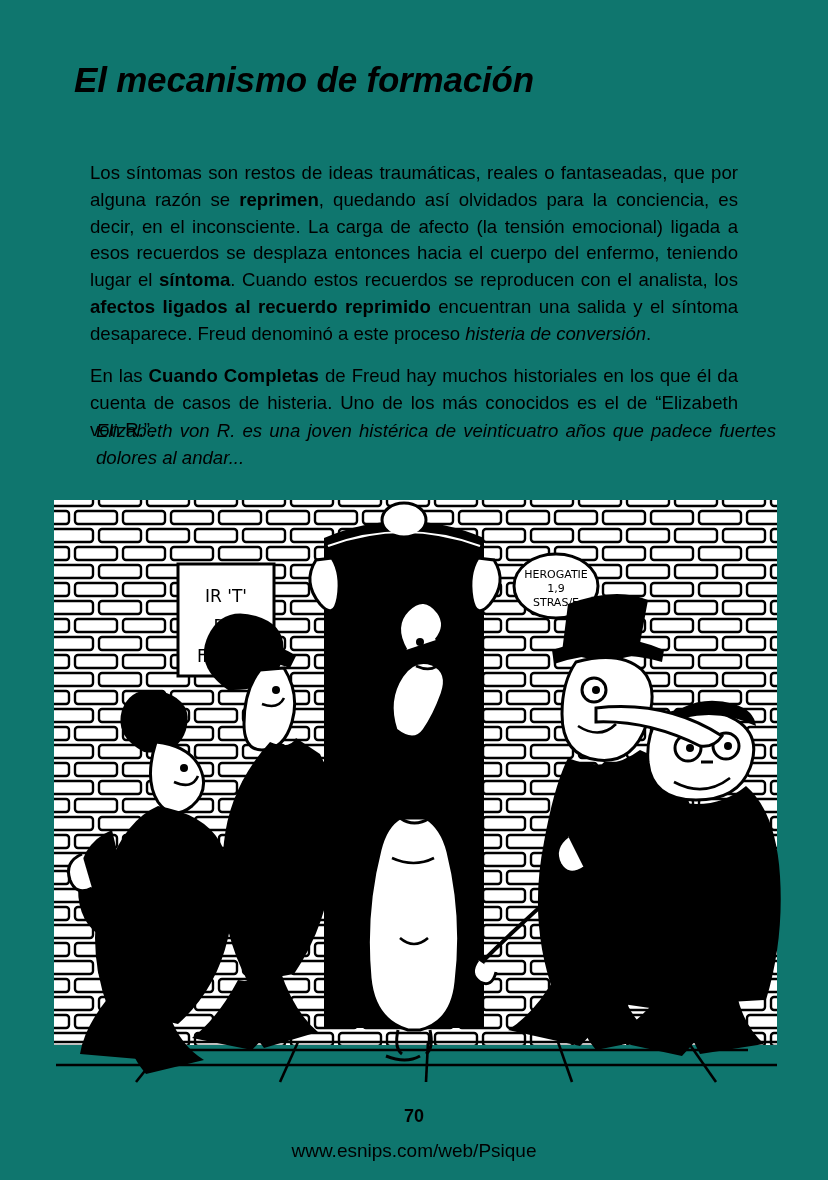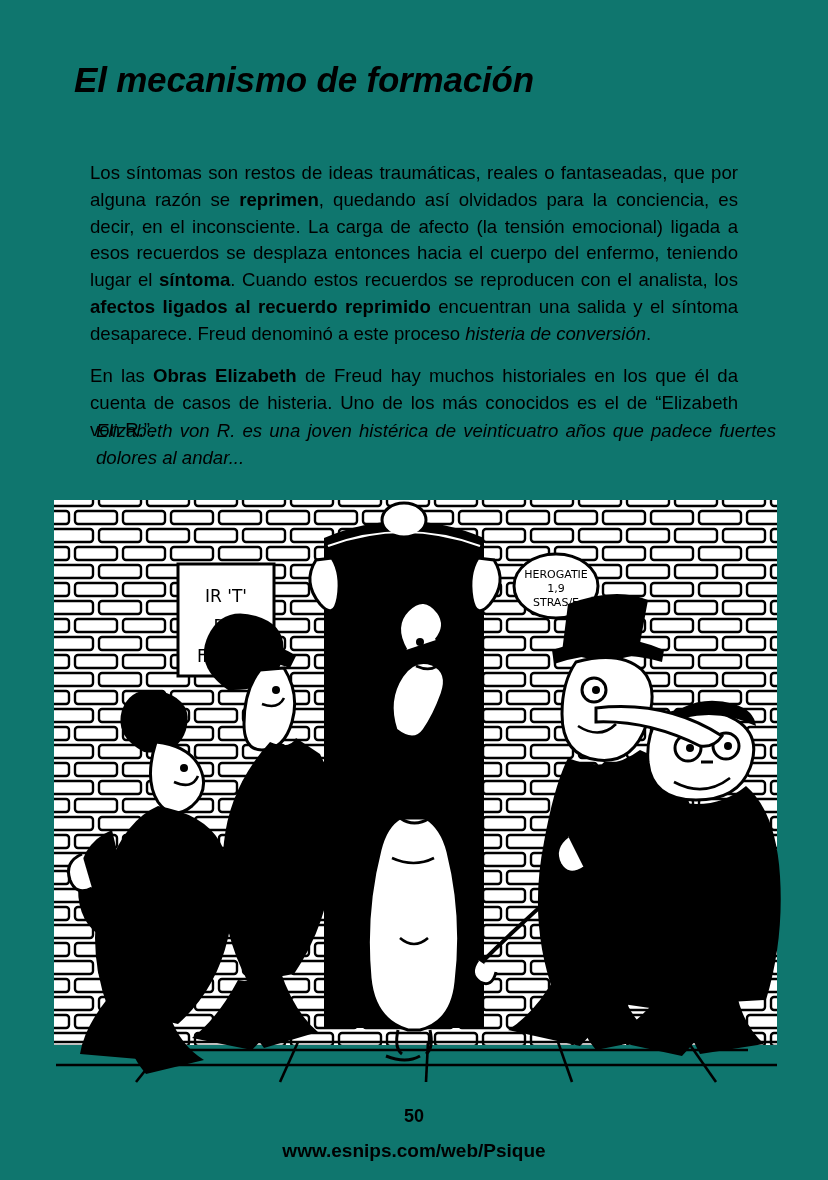--- a/index.html
+++ b/index.html
@@ -81,35 +81,35 @@
     font-size: 18px;
     font-weight: bold;
   }
   .footer-url {
     position: absolute;
     left: 0;
     right: 0;
     top: 1140px;
     text-align: center;
     font-size: 19px;
-    font-weight: bold;
+    font-weight: normal;
   }
 </style>
 </head>
 <body>
 
 <div class="page">
 
   <h1 class="title">
     <span>El mecanismo de formación</span><br>
   </h1>
 
   <div class="body-text">
     <p><span>Los síntomas son restos de ideas traumáticas, reales o fantaseadas, que por alguna razón se </span><b>reprimen</b><span>, quedando así olvidados para la conciencia, es decir, en el inconsciente. La carga de afecto (la tensión emocional) ligada a esos recuerdos se desplaza entonces hacia el cuerpo del enfermo, teniendo lugar el </span><b>síntoma</b><span>. Cuando estos recuerdos se reproducen con el analista, los </span><b>afectos ligados al recuerdo reprimido</b><span> encuentran una salida y el síntoma desaparece. Freud denominó a este proceso </span><i>histeria de conversión</i><span>.</span></p>
-    <p><span>En las </span><b>Obras Elizabeth</b><span> de Freud hay muchos historiales en los que él da cuenta de casos de histeria. Uno de los más conocidos es el de “Elizabeth von R.”.</span></p>
+    <p><span>En las </span><b>Cuando Completas</b><span> de Freud hay muchos historiales en los que él da cuenta de casos de histeria. Uno de los más conocidos es el de “Elizabeth von R.”.</span></p>
   </div>
 
   <div class="quote">Elizabeth von R. es una joven histérica de veinticuatro años que padece fuertes dolores al andar...</div>
 
   <div class="illustration">
     <svg viewBox="0 0 735 595" xmlns="http://www.w3.org/2000/svg" aria-hidden="true">
       <defs>
         <pattern id="bricks" x="0" y="0" width="96" height="36" patternUnits="userSpaceOnUse">
           <rect x="0" y="0" width="96" height="36" fill="#ffffff"></rect>
           <rect x="3" y="3" width="42" height="13" rx="3" fill="none" stroke="#000" stroke-width="2.4"></rect>
@@ -221,16 +221,16 @@
         <path d="M610 306 q52 20 88 -10 q30 26 34 90 q4 64 -14 124 l-106 6 q-24 -72 -14 -144 q6 -46 12 -66 z" fill="#000"></path>
         <path d="M612 506 q-26 30 -52 44 l74 16 q26 -26 32 -56 z" fill="#000"></path>
         <path d="M688 500 q6 34 28 54 l-64 10 q-16 -28 -12 -60 z" fill="#000"></path>
         <path d="M548 218 q70 -8 126 28 q-8 12 -22 10 q-52 -26 -104 -24 z" fill="#ffffff" stroke="#000" stroke-width="3"></path>
         <path d="M436 470 q60 -60 140 -124" fill="none" stroke="#000" stroke-width="4"></path>
         <path d="M430 470 q-10 14 2 22 q12 6 16 -10" fill="#ffffff" stroke="#000" stroke-width="3"></path>
       </g>
     </svg>
   </div>
 
-  <div class="page-number">50</div>
+  <div class="page-number">70</div>
   <div class="footer-url">www.esnips.com/web/Psique</div>
 
 </div>
 
 </body></html>

